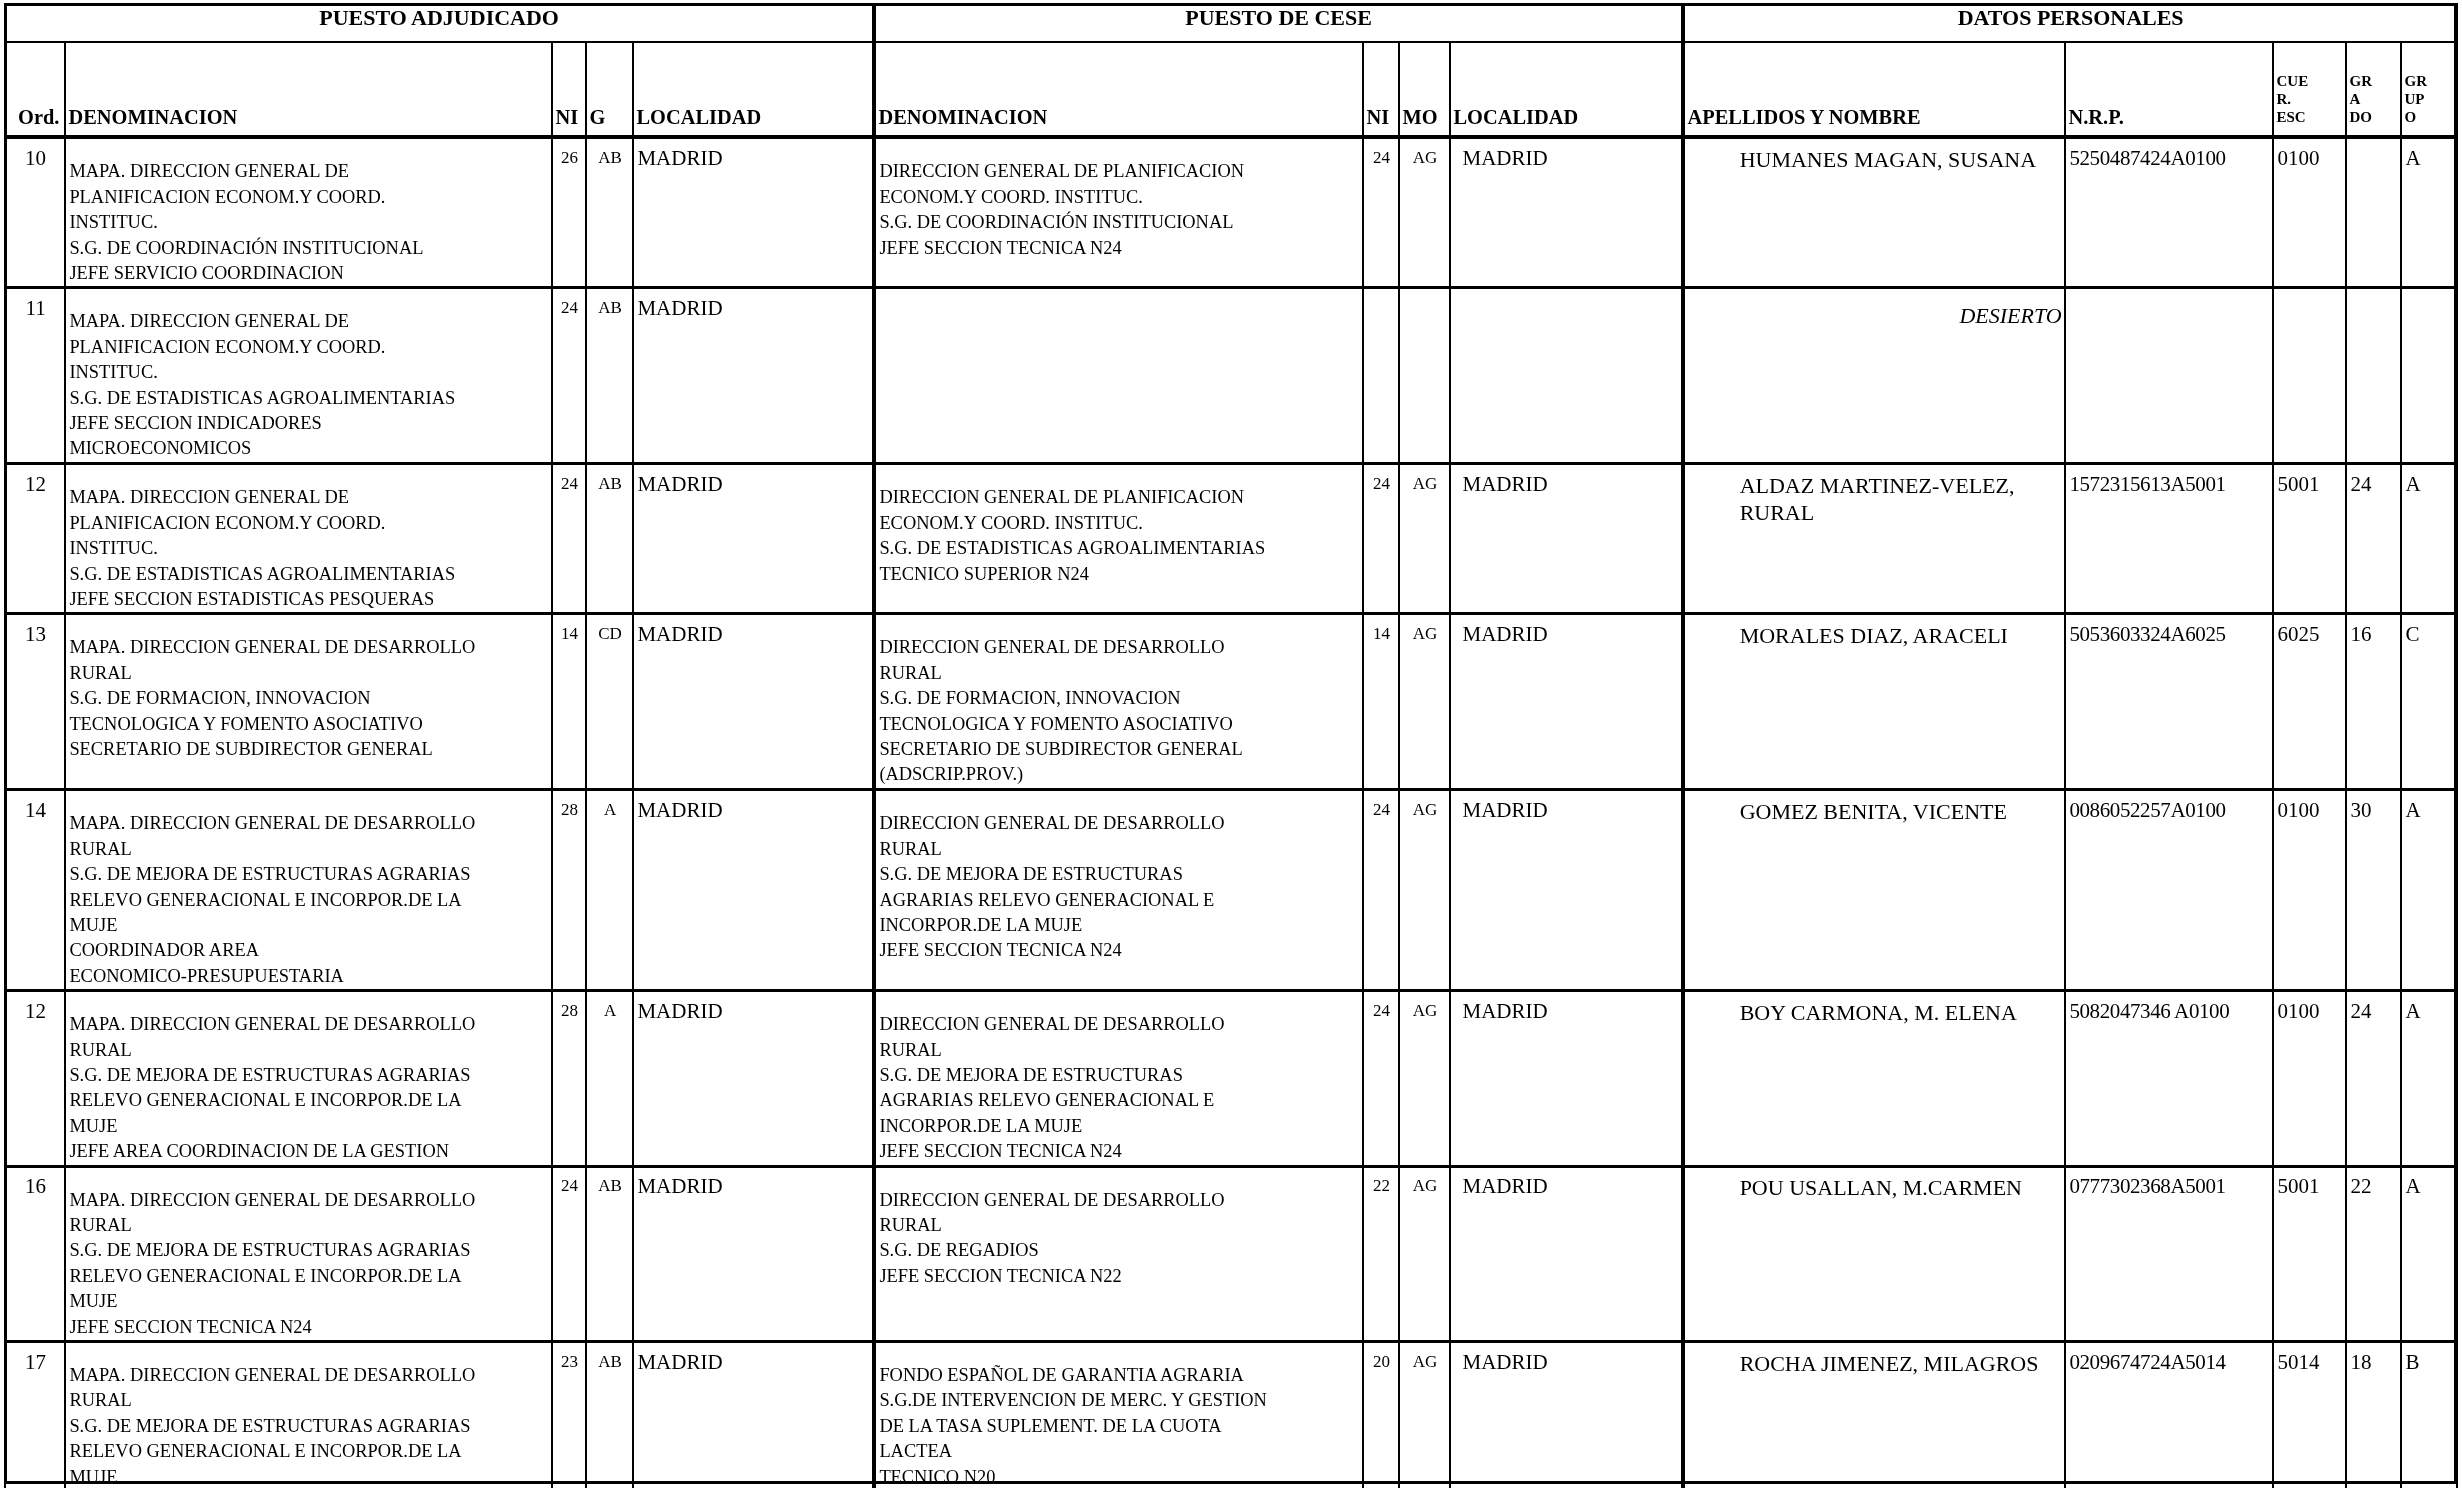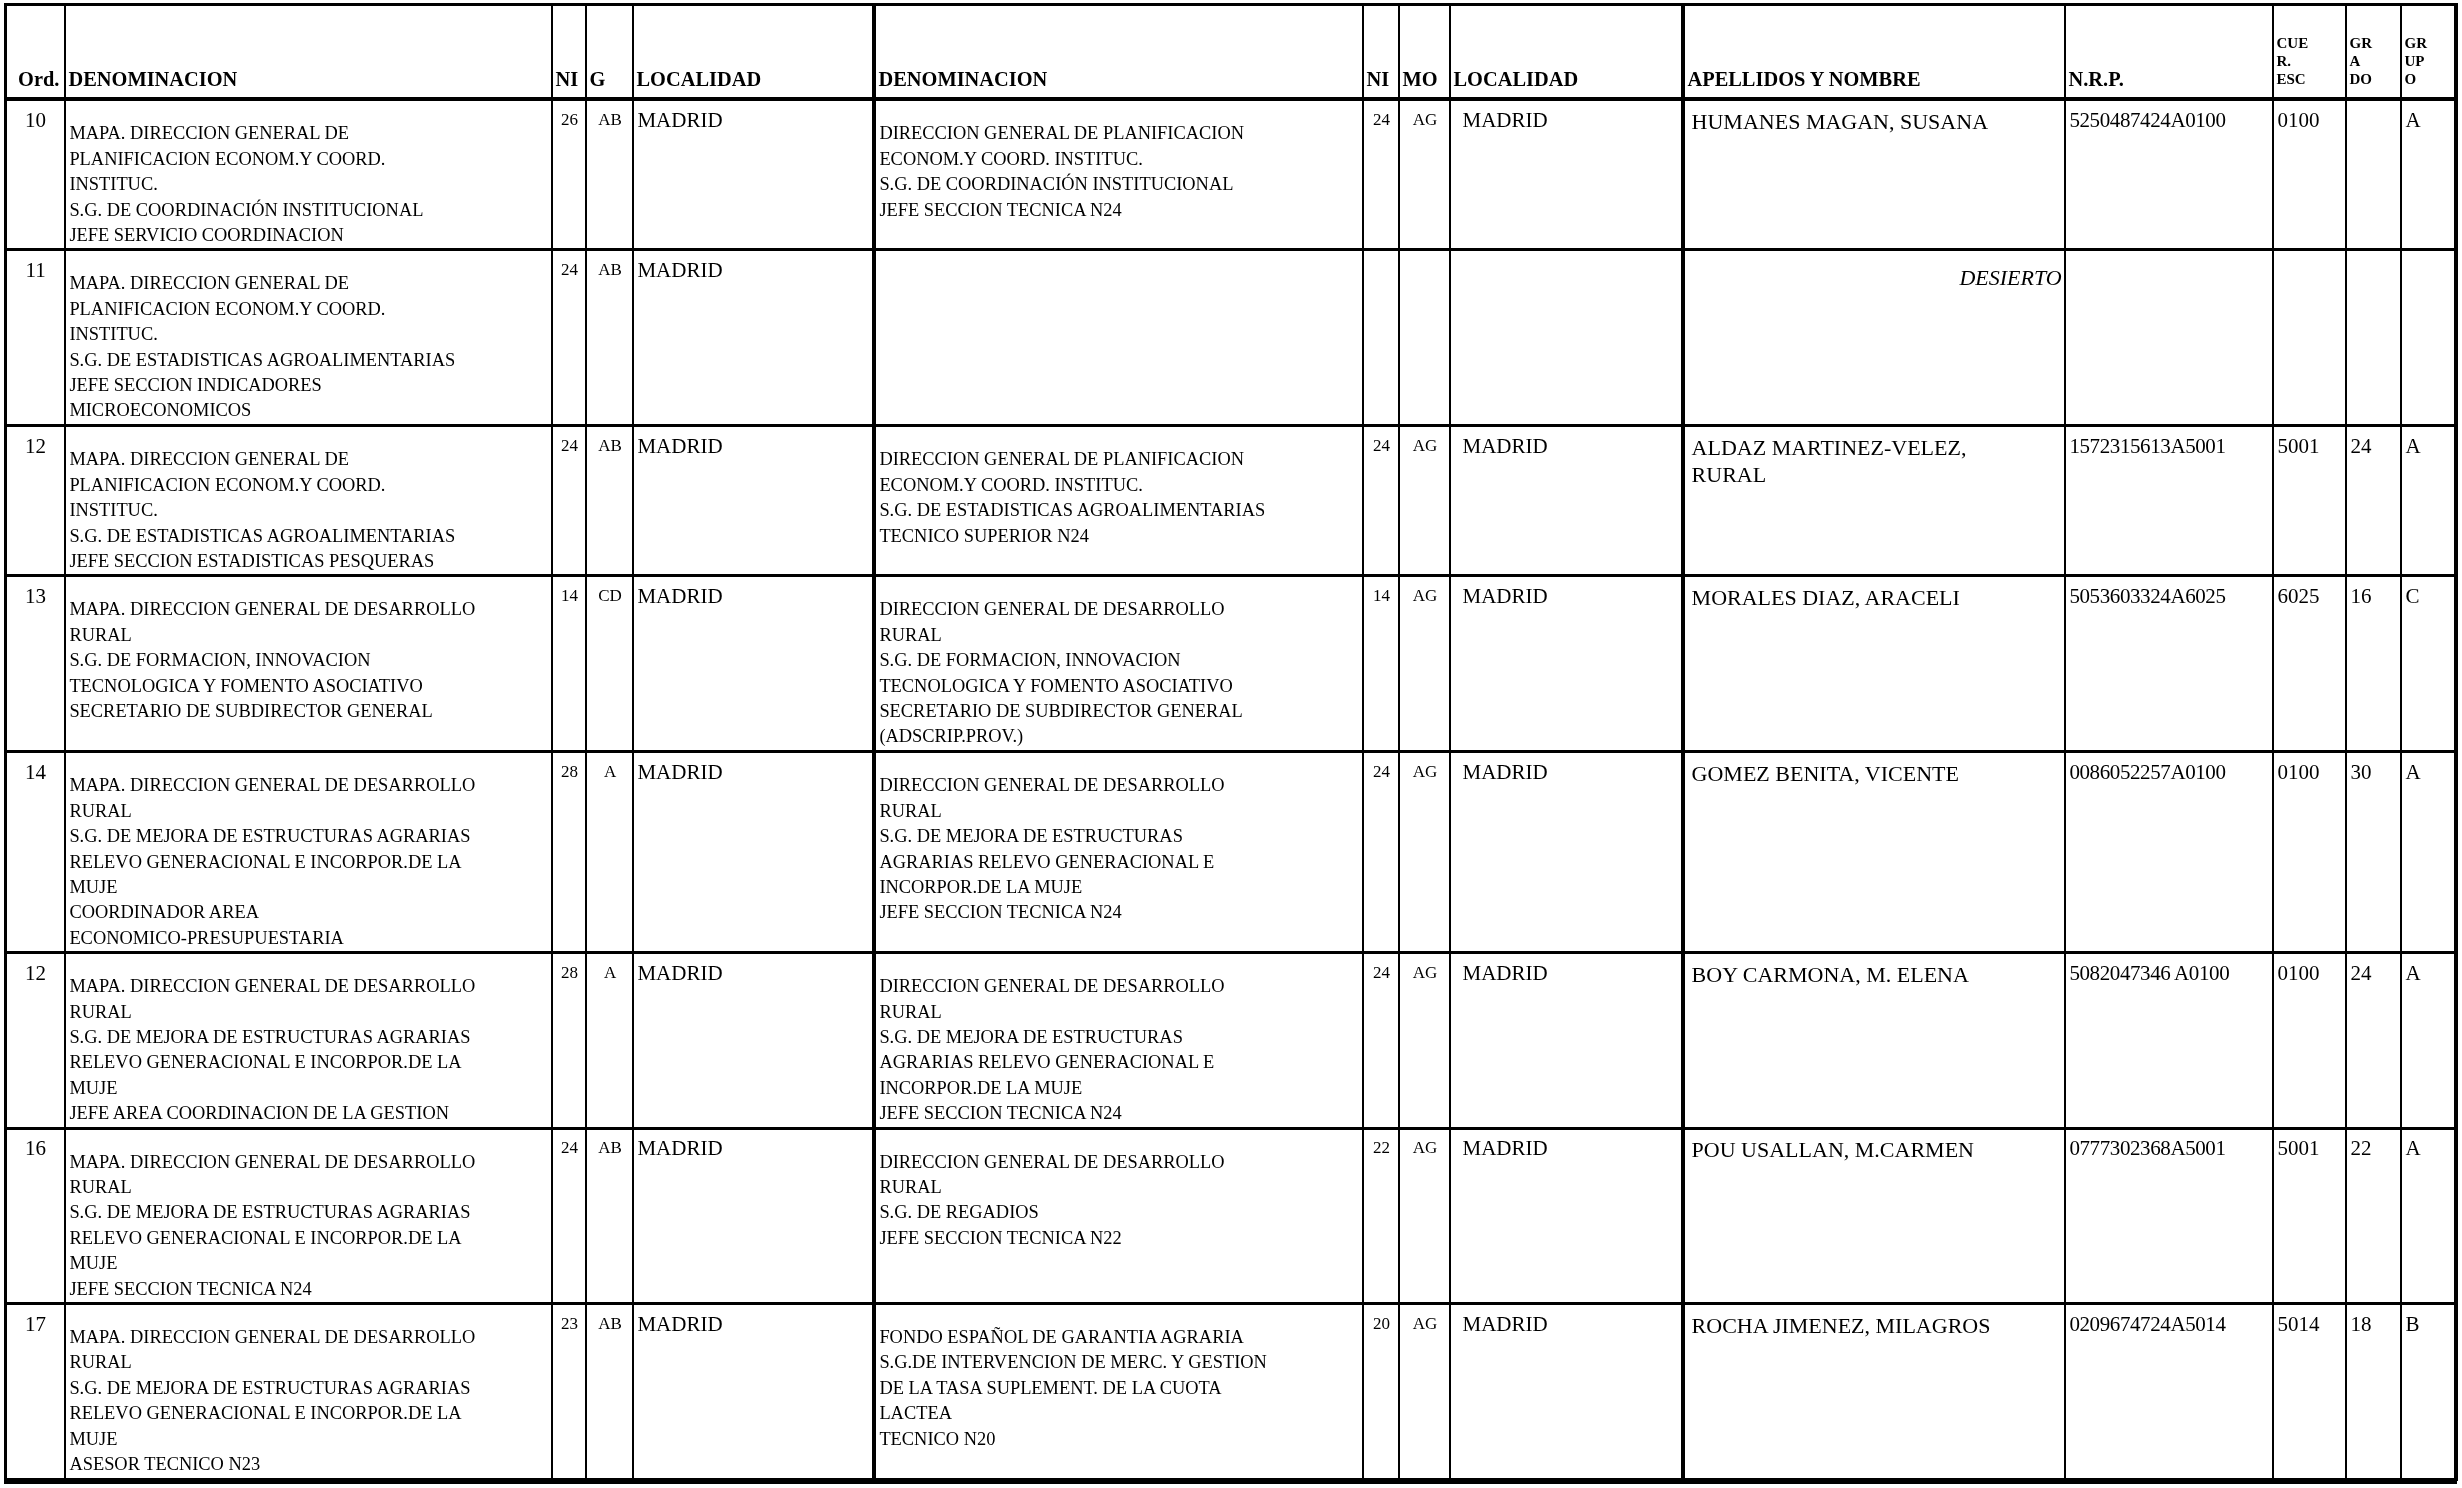--- a/index.html
+++ b/index.html
@@ -15,21 +15,21 @@
                vertical-align: middle; border-bottom-width: 4.1px; }
   tr.colhead th { height: 95px; font-weight: bold; font-size: 20.4px; text-align: left;
                vertical-align: bottom; padding: 0 1.6px 8.2px 2.4px; line-height: 19.6px;
                border-bottom-width: 4.1px; }
   tr.colhead th.stack { font-size: 15px; line-height: 18px; padding-bottom: 9.8px; }
   tr.colhead th.ord { text-align: left; padding-left: 12px; }
   td { font-size: 21px; line-height: 24.5px; }
   td .pad { padding: 6.5px 2.4px 0 3.3px; }
   td.ord { text-align: center; font-size: 21px; }
   td.denom .pad { font-size: 18.4px; line-height: 25.4px; padding-top: 20px; white-space: nowrap; }
-  td.name .pad { font-size: 22px; line-height: 27px; padding-left: 6.5px; padding-top: 6.5px; }
+  td.name .pad { font-size: 22px; line-height: 27px; padding-left: 6.5px; padding-top: 6.5px; margin-left: 48px; }
   td.mono .pad { font-size: 17px; text-align: center; }
   td.desierto { text-align: right; }
   td.desierto .pad { font-style: italic; padding-top: 13px; font-size: 22px; }
   tr.datarow td { border-bottom-width: 3.3px; }
   .sep-l { border-left-width: 4.1px !important; }
   .line { display: block; }
 </style>
 </head>
 <body>
 
@@ -44,20 +44,25 @@
     <col style="width:36px">
     <col style="width:51px">
     <col style="width:233px">
     <col style="width:382px">
     <col style="width:208px">
     <col style="width:73px">
     <col style="width:55px">
     <col style="width:56px">
   </colgroup>
   <thead>
+    <tr>
+      <th class="section" colspan="5">PUESTO ADJUDICADO</th>
+      <th class="section sep-l" colspan="4">PUESTO DE CESE</th>
+      <th class="section sep-l" colspan="5">DATOS PERSONALES</th>
+    </tr>
     <tr class="colhead">
       <th class="ord">Ord.</th>
       <th>DENOMINACION</th>
       <th>NI</th>
       <th>G</th>
       <th>LOCALIDAD</th>
       <th class="sep-l">DENOMINACION</th>
       <th>NI</th>
       <th>MO</th>
       <th>LOCALIDAD</th>

